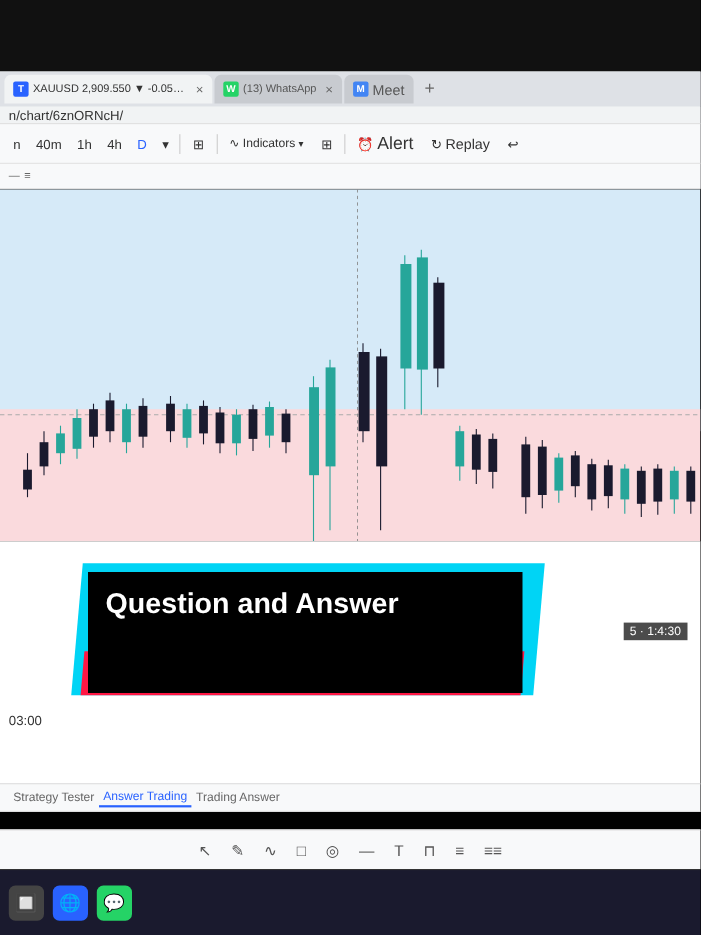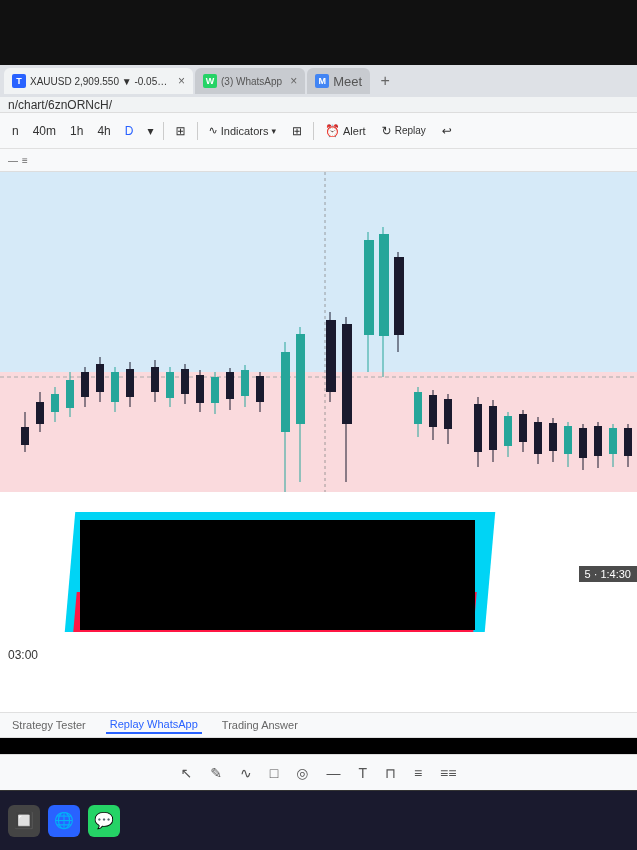--- a/index.html
+++ b/index.html
@@ -163,21 +163,20 @@
     .bottom-toolbar {
       display: flex;
       align-items: center;
       height: 26px;
       background: #f8f9fa;
       padding: 0 8px;
       font-size: 11px;
       color: #666;
       border-top: 1px solid #e0e0e0;
       border-bottom: 1px solid #e0e0e0;
-      gap: 16px;
     }
 
     .bottom-toolbar-item {
       cursor: pointer;
       padding: 2px 4px;
     }
 
     .bottom-toolbar-item.active {
       color: #2962ff;
       border-bottom: 2px solid #2962ff;
@@ -246,21 +245,21 @@
       left: 8px;
       bottom: 50px;
       font-size: 12px;
       color: #333;
     }
 
     
     .status-bar {
       position: absolute;
       bottom: 130px;
-      right: 0;
+      right: 12px;
       background: rgba(0,0,0,0.7);
       color: #fff;
       font-size: 11px;
       padding: 2px 6px;
     }
 
     
     .taskbar {
       position: absolute;
       bottom: 0;
@@ -328,21 +327,21 @@
   <div class="tab-bar">
 
     <div class="tab active">
       <span class="tab-favicon tv">T</span>
       <span style="font-size:10px; max-width:140px; overflow:hidden; text-overflow:ellipsis;">XAUUSD 2,909.550 ▼ -0.05% (</span>
       <span class="tab-close">×</span>
     </div>
 
     <div class="tab inactive">
       <span class="tab-favicon wa">W</span>
-      <span style="font-size:10px;">(3) WhatsApp</span>
+      <span style="font-size:10px;">(13) WhatsApp</span>
       <span class="tab-close">×</span>
     </div>
 
     <div class="tab inactive">
       <span class="tab-favicon" style="background:#4285f4;color:white;width:14px;height:14px;border-radius:2px;display:inline-flex;align-items:center;justify-content:center;font-size:9px;font-weight:bold;">M</span>
       <span style="font-size:13px;">Meet</span>
     </div>
     <div class="tab-new">+</div>
   </div>
 
@@ -373,26 +372,26 @@
     </div>
 
     <div class="toolbar-item">
       <span>⊞</span>
     </div>
 
     <div class="toolbar-divider"></div>
 
     <div class="toolbar-item">
       <span>⏰</span>
-      <span style="font-size:11px;text-align:right;">Alert</span>
+      <span style="font-size:16px;text-align:right;">Alert</span>
     </div>
 
     <div class="toolbar-item">
       <span>↻</span>
-      <span style="font-size:10px;">Replay</span>
+      <span style="font-size:13px;">Replay</span>
     </div>
 
     <div class="toolbar-item">
       <span>↩</span>
     </div>
   </div>
 
   <div class="mini-toolbar">
     <span style="cursor:pointer;">—</span>
     <span style="cursor:pointer;">≡</span>
@@ -502,31 +501,31 @@
 
 <div class="overlay-section">
 
   <div class="time-label">03:00</div>
 
   <div class="tiktok-overlay">
     <div class="cyan-bg"></div>
     <div class="red-bg"></div>
     <div class="black-bg">
       <div class="overlay-text">
-        <br>
+        <span>Question and Answer</span><br>
       </div>
     </div>
   </div>
 
   <div class="status-bar">5 · 1:4:30</div>
 </div>
 
 <div class="bottom-toolbar">
   <span class="bottom-toolbar-item">Strategy Tester</span>
-  <span class="bottom-toolbar-item active">Replay WhatsApp</span>
+  <span class="bottom-toolbar-item active">Answer Trading</span>
   <span class="bottom-toolbar-item">Trading Answer</span>
 </div>
 
 <div class="drawing-tools">
   <span class="drawing-tool">↖</span>
   <span class="drawing-tool">✎</span>
   <span class="drawing-tool">∿</span>
   <span class="drawing-tool">□</span>
   <span class="drawing-tool">◎</span>
   <span class="drawing-tool">—</span>

